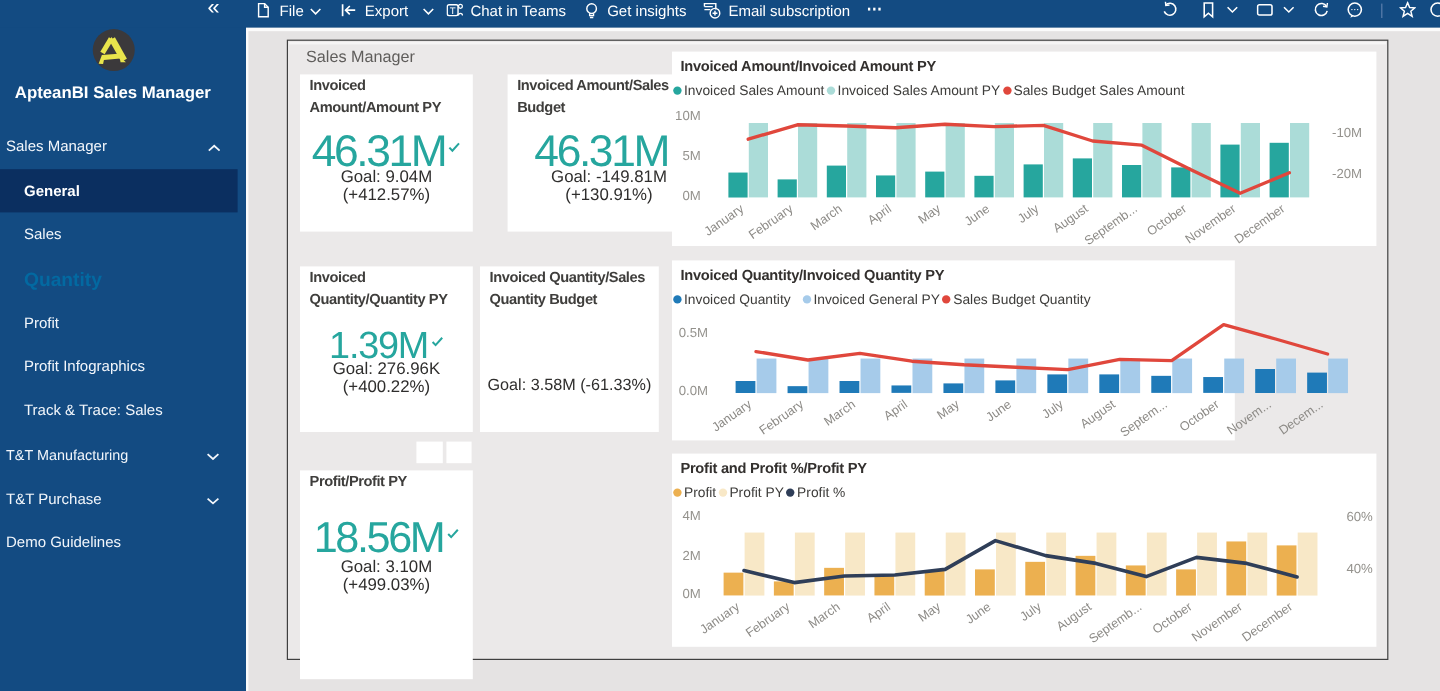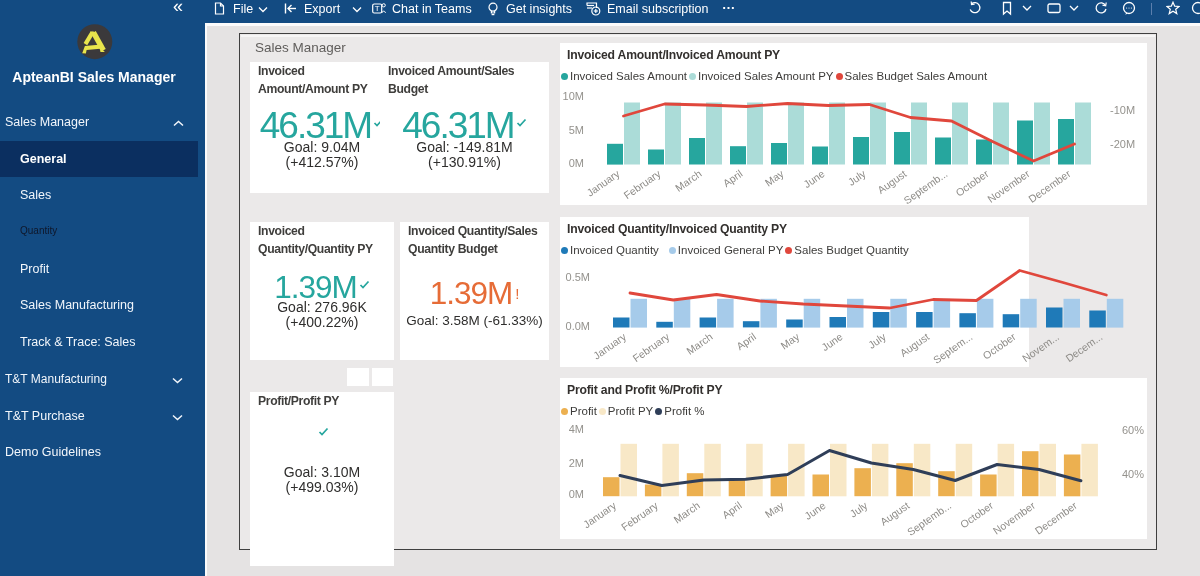--- a/index.html
+++ b/index.html
@@ -16,23 +16,23 @@
 <polygon points="100.2,47.5 104.9,51.9 100.4,51.9" fill="#E9E54C"></polygon>
 </svg>
 <div class="abs" style="left:0;top:69px;width:188px;text-align:center;color:#fff;font-weight:bold;font-size:14px">ApteanBI Sales Manager</div>
 <div class="abs" style="left:0;top:141px;width:198px;height:36px;background:#0B2F60"></div>
 <div class="abs" style="left:5px;top:115px;font-size:12.5px;font-weight:normal;color:#F2F6FB">Sales Manager</div>
 <svg class="abs" style="left:173px;top:120px" width="11" height="7" viewBox="0 0 11 7">
     <polyline points="1,5.5 5.5,1.5 10,5.5" fill="none" stroke="#F2F6FB" stroke-width="1.5"></polyline>
   </svg>
 <div class="abs" style="left:20px;top:152px;font-size:12.5px;font-weight:bold;color:#fff">General</div>
 <div class="abs" style="left:20px;top:188px;font-size:12.5px;font-weight:normal;color:#F2F6FB">Sales</div>
-<div class="abs" style="left:20px;top:225px;font-size:10px;font-weight:normal;color:#0f172a">Quantity</div>
+<div class="abs" style="left:20px;top:225px;font-size:16px;font-weight:bold;color:#0369a1">Quantity</div>
 <div class="abs" style="left:20px;top:262px;font-size:12.5px;font-weight:normal;color:#F2F6FB">Profit</div>
-<div class="abs" style="left:20px;top:298px;font-size:12.5px;font-weight:normal;color:#F2F6FB">Sales Manufacturing</div>
+<div class="abs" style="left:20px;top:298px;font-size:12.5px;font-weight:normal;color:#F2F6FB">Profit Infographics</div>
 <div class="abs" style="left:20px;top:335px;font-size:12.5px;font-weight:normal;color:#F2F6FB">Track &amp; Trace: Sales</div>
 <div class="abs" style="left:5px;top:372px;font-size:12px;font-weight:normal;color:#F2F6FB">T&amp;T Manufacturing</div>
 <svg class="abs" style="left:172px;top:376.9px" width="11" height="7" viewBox="0 0 11 7">
     <polyline points="1,1.5 5.5,5.5 10,1.5" fill="none" stroke="#F2F6FB" stroke-width="1.5"></polyline>
   </svg>
 <div class="abs" style="left:5px;top:409px;font-size:12.5px;font-weight:normal;color:#F2F6FB">T&amp;T Purchase</div>
 <svg class="abs" style="left:172px;top:413.6px" width="11" height="7" viewBox="0 0 11 7">
     <polyline points="1,1.5 5.5,5.5 10,1.5" fill="none" stroke="#F2F6FB" stroke-width="1.5"></polyline>
   </svg>
 <div class="abs" style="left:5px;top:445px;font-size:12.5px;font-weight:normal;color:#F2F6FB">Demo Guidelines</div>
@@ -115,42 +115,41 @@
 <div class="abs" style="left:239px;top:33px;width:918px;height:517px;background:#ebe9e9;border:1px solid #3f3f3f"></div>
 <div class="abs" style="left:241px;top:35px;width:914px;height:2px;background:#f6f5f5"></div>
 <div class="abs" style="left:255px;top:40px;font-size:13.5px;color:#5f5d5b">Sales Manager</div>
 <div style="position:absolute;left:250px;top:62px;width:144px;height:131px;background:#fff">
   <div style="position:absolute;left:8px;top:0px;right:0;font-size:12.2px;font-weight:bold;color:#3f3e3c;line-height:18px;letter-spacing:-0.35px">Invoiced Amount/Amount PY</div>
   <div style="position:absolute;left:0;right:0;top:42.5px;text-align:center;white-space:nowrap"><span style="font-size:37px;letter-spacing:-2px;color:#26A69E">46.31M</span><svg width="11" height="10" viewBox="0 0 11 10" style="margin-left:2px;margin-bottom:10px">
         <polyline points="1.5,5 4,7.6 9.5,1.5" fill="none" stroke="#26A69E" stroke-width="1.7"></polyline>
       </svg></div>
   <div style="position:absolute;left:0;right:0;top:78px;text-align:center;font-size:14px;color:#2f2e2d;line-height:15px">Goal: 9.04M<br>(+412.57%)</div>
 </div>
-<div style="position:absolute;left:380px;top:62px;width:169px;height:131px;background:#fff">
+<div style="position:absolute;left:423px;top:62px;width:169px;height:131px;background:#fff">
   <div style="position:absolute;left:8px;top:0px;right:0;font-size:12.2px;font-weight:bold;color:#3f3e3c;line-height:18px;letter-spacing:-0.35px">Invoiced Amount/Sales Budget</div>
   <div style="position:absolute;left:0;right:0;top:42.5px;text-align:center;white-space:nowrap"><span style="font-size:37px;letter-spacing:-2px;color:#26A69E">46.31M</span><svg width="11" height="10" viewBox="0 0 11 10" style="margin-left:2px;margin-bottom:10px">
         <polyline points="1.5,5 4,7.6 9.5,1.5" fill="none" stroke="#26A69E" stroke-width="1.7"></polyline>
       </svg></div>
   <div style="position:absolute;left:0;right:0;top:78px;text-align:center;font-size:14px;color:#2f2e2d;line-height:15px">Goal: -149.81M<br>(+130.91%)</div>
 </div>
 <div style="position:absolute;left:250px;top:222px;width:144px;height:138px;background:#fff">
   <div style="position:absolute;left:8px;top:0px;right:0;font-size:12.2px;font-weight:bold;color:#3f3e3c;line-height:18px;letter-spacing:-0.35px">Invoiced Quantity/Quantity PY</div>
   <div style="position:absolute;left:0;right:0;top:46.5px;text-align:center;white-space:nowrap"><span style="font-size:31.5px;letter-spacing:-1px;color:#26A69E">1.39M</span><svg width="11" height="10" viewBox="0 0 11 10" style="margin-left:2px;margin-bottom:8px">
         <polyline points="1.5,5 4,7.6 9.5,1.5" fill="none" stroke="#26A69E" stroke-width="1.7"></polyline>
       </svg></div>
   <div style="position:absolute;left:0;right:0;top:78px;text-align:center;font-size:14px;color:#2f2e2d;line-height:15px">Goal: 276.96K<br>(+400.22%)</div>
 </div>
 <div style="position:absolute;left:400px;top:222px;width:149px;height:138px;background:#fff">
   <div style="position:absolute;left:8px;top:0px;right:0;font-size:12.2px;font-weight:bold;color:#3f3e3c;line-height:18px;letter-spacing:-0.35px">Invoiced Quantity/Sales Quantity Budget</div>
-  <div style="position:absolute;left:0;right:0;top:53px;text-align:center;white-space:nowrap"><span style="font-size:31.5px;letter-spacing:-1px;color:#E66C37">1.39M</span><span style="font-size:15px;color:#E66C37;font-weight:400;margin-left:3px;position:relative;top:-5px">!</span></div>
   <div style="position:absolute;left:0;right:0;top:91px;text-align:center;font-size:13.5px;color:#2f2e2d">Goal: 3.58M (-61.33%)</div>
 </div>
 <div style="position:absolute;left:250px;top:392px;width:144px;height:174px;background:#fff">
   <div style="position:absolute;left:8px;top:0px;right:0;font-size:12.2px;font-weight:bold;color:#3f3e3c;line-height:18px;letter-spacing:-0.35px">Profit/Profit PY</div>
-  <div style="position:absolute;left:0;right:0;top:34.5px;text-align:center;white-space:nowrap"><svg width="11" height="10" viewBox="0 0 11 10" style="margin-left:2px;margin-bottom:10px">
+  <div style="position:absolute;left:0;right:0;top:34.5px;text-align:center;white-space:nowrap"><span style="font-size:36px;letter-spacing:-2px;color:#26A69E">18.56M</span><svg width="11" height="10" viewBox="0 0 11 10" style="margin-left:2px;margin-bottom:10px">
         <polyline points="1.5,5 4,7.6 9.5,1.5" fill="none" stroke="#26A69E" stroke-width="1.7"></polyline>
       </svg></div>
   <div style="position:absolute;left:0;right:0;top:73px;text-align:center;font-size:14px;color:#2f2e2d;line-height:15px">Goal: 3.10M<br>(+499.03%)</div>
 </div>
 <div class="abs" style="left:347px;top:368px;width:22px;height:18px;background:#fff"></div>
 <div class="abs" style="left:372px;top:368px;width:21px;height:18px;background:#fff"></div>
 <div class="abs" style="left:560px;top:43px;width:587px;height:162px;background:#fff">
 <div style="position:absolute;left:7px;top:5px;font-size:12.2px;font-weight:bold;letter-spacing:-0.2px;color:#33302e">Invoiced Amount/Invoiced Amount PY</div>
 <div style="position:absolute;left:1px;top:26.5px;font-size:11.5px;color:#3d3c3a;white-space:nowrap"><span style="display:inline-flex;align-items:center;margin-right:2px">
         <span style="width:7px;height:7px;border-radius:50%;background:#26A69E;margin-right:2px;flex:none"></span>

